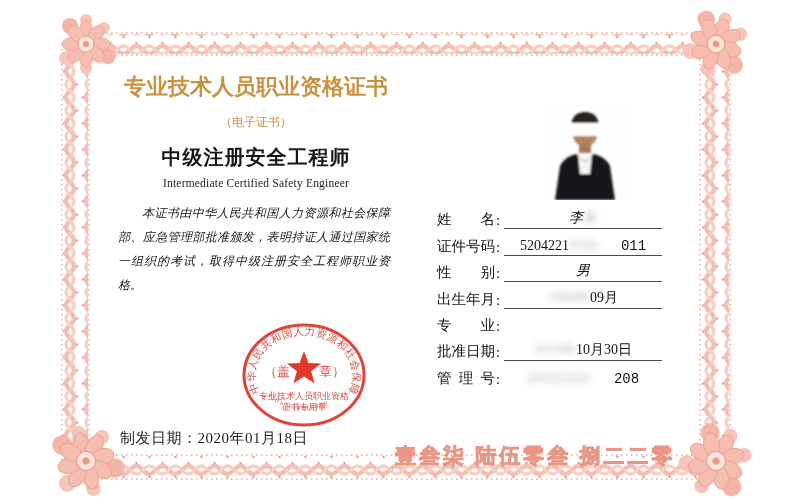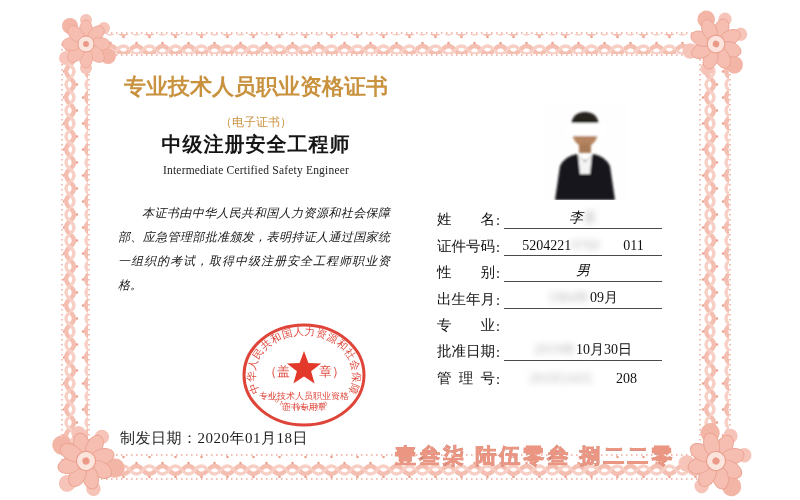--- a/index.html
+++ b/index.html
@@ -13,44 +13,44 @@
   .page{
     position:relative;width:800px;height:500px;background:#fff;overflow:hidden;
     font-family:"Liberation Serif","DejaVu Serif",serif;color:var(--ink);
   }
   .frame{position:absolute;left:0;top:0;}
   
   .title-block{position:absolute;left:70px;top:68px;width:372px;text-align:center;color:var(--gold);}
   .t-country{font-size:20px;font-weight:bold;letter-spacing:1px;}
   .t-title{font-size:22px;font-weight:bold;margin-top:4px;font-family:Liberation Mono, monospace;}
   .t-sub{font-size:12px;margin-top:12px;}
-  .t-cert-cn{font-size:20px;font-weight:bold;color:#161616;letter-spacing:1px;}
+  .t-cert-cn{font-size:20px;font-weight:bold;color:#161616;margin-top:13px;letter-spacing:1px;}
   .t-cert-en{font-size:11.5px;color:#222;margin-top:6px;letter-spacing:.2px;}
   .body-par{
     position:absolute;left:118px;top:201px;width:272px;
     font-size:12px;line-height:24px;text-indent:2em;color:#151515;
     text-align:justify;font-style:italic;
   }
   .seal-box{position:absolute;left:238px;top:320px;width:132px;height:110px;color:var(--seal-red);opacity:.93;}
   .issue-date{position:absolute;left:120px;top:429px;font-size:15px;color:#1e1e1e;letter-spacing:.5px;}
   
   .photo-box{position:absolute;left:543px;top:104px;width:85px;height:96px;background:#fdfdfd;}
   .fields{position:absolute;left:437px;top:203px;width:272px;}
   .field-row{display:flex;align-items:flex-end;height:26.4px;font-size:14.5px;color:#111;}
   .flabel{display:inline-flex;justify-content:space-between;width:58px;}
   .fcolon{margin:0 4px 0 1px;}
   .fvalue{width:158px;text-align:center;font-size:14px;padding-bottom:1px;white-space:nowrap;}
   .fvalue.u{border-bottom:1.4px solid #4a4a4a;}
   .kai{font-style:italic;}
   .redacted{display:inline-block;filter:blur(3px);opacity:.5;color:#6f6f6f;}
-  .gap{margin-left:24px;}
+  .gap{margin-left:24px;font-family:Liberation Mono, monospace;}
   
   .security-num{
     position:absolute;left:395px;top:442px;font-size:21px;font-weight:bold;
-    letter-spacing:3px;white-space:nowrap;color:#000000;
+    letter-spacing:3px;white-space:nowrap;color:#1d4ed8;
     -webkit-text-stroke:.8px #ea9683;text-shadow:0 0 1px #fff;
   }
 </style>
 </head>
 <body>
 
 <div class="page">
 
   <svg class="frame" width="800" height="500" viewBox="0 0 800 500">
     <defs>

